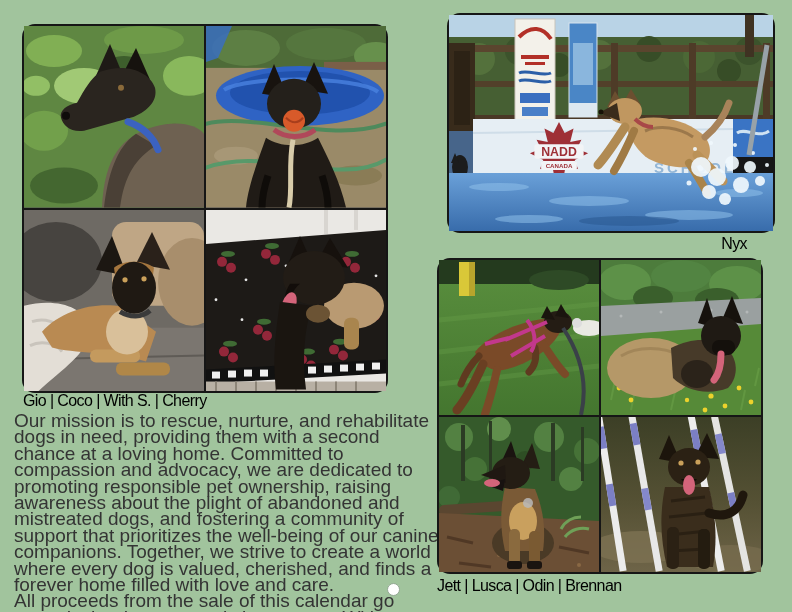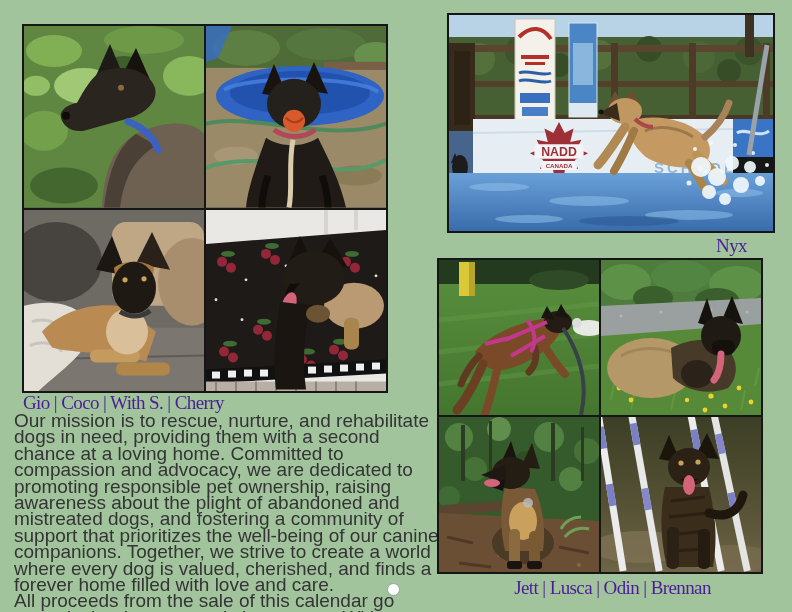--- a/index.html
+++ b/index.html
@@ -1,23 +1,23 @@
 <!DOCTYPE html>
 <html><head>
 <meta charset="utf-8">
 <style>
   html,body{margin:0;padding:0;}
   .page{position:relative;width:792px;height:612px;background:#a1c49d;overflow:hidden;
         font-family:"Liberation Sans",sans-serif;}
-  .frame{position:absolute;background:#161616;box-sizing:border-box;padding:2px;}
+  .frame{position:absolute;background:#161616;box-sizing:border-box;padding:2px;border-radius:13px;}
   .grid2{display:grid;grid-template-columns:1fr 1fr;grid-template-rows:1fr 1fr;gap:2px;width:100%;height:100%;}
   .cell{position:relative;overflow:hidden;background:#555;}
   .cell svg, .single svg{display:block;width:100%;height:100%;}
-  .caption{position:absolute;color:#4c1d95;font-family:Liberation Serif, serif;
-           font-size:19px;letter-spacing:-0.6px;white-space:nowrap;box-sizing:border-box;}
+  .caption{position:absolute;color:#000000;font-family:Liberation Sans, sans-serif;
+           font-size:16px;letter-spacing:-0.6px;white-space:nowrap;box-sizing:border-box;}
   .mission{position:absolute;left:14px;top:413px;width:429px;color:#343434;
            font-size:19px;line-height:16.4px;}
   .mission p{margin:0;}
   .hole{position:absolute;left:387px;top:583px;width:13px;height:13px;border-radius:50%;
         background:#ffffff;border:1px solid #93a893;box-sizing:border-box;}
 </style>
 </head>
 <body>
 
 <div class="page">
@@ -513,15 +513,15 @@
             <path d="M80,62 C84,68 92,68 96,62" fill="#120d08"></path>
             <ellipse cx="88" cy="68" rx="6" ry="10" fill="#d4647a"></ellipse>
             <path d="M108,96 C126,102 138,94 142,78" stroke="#1f170d" stroke-width="9" fill="none" stroke-linecap="round"></path>
           </g>
         </svg>
       </div>
 
     </div>
   </div>
 
-  <div class="caption" style="left:451px;top:577px;width:326px;text-align:center;padding-right:3px;">Jett | Lusca | Odin | Brennan</div>
+  <div class="caption" style="left:437px;top:577px;width:326px;text-align:left;padding-right:3px;">Jett | Lusca | Odin | Brennan</div>
 
 </div>
 
 </body></html>

